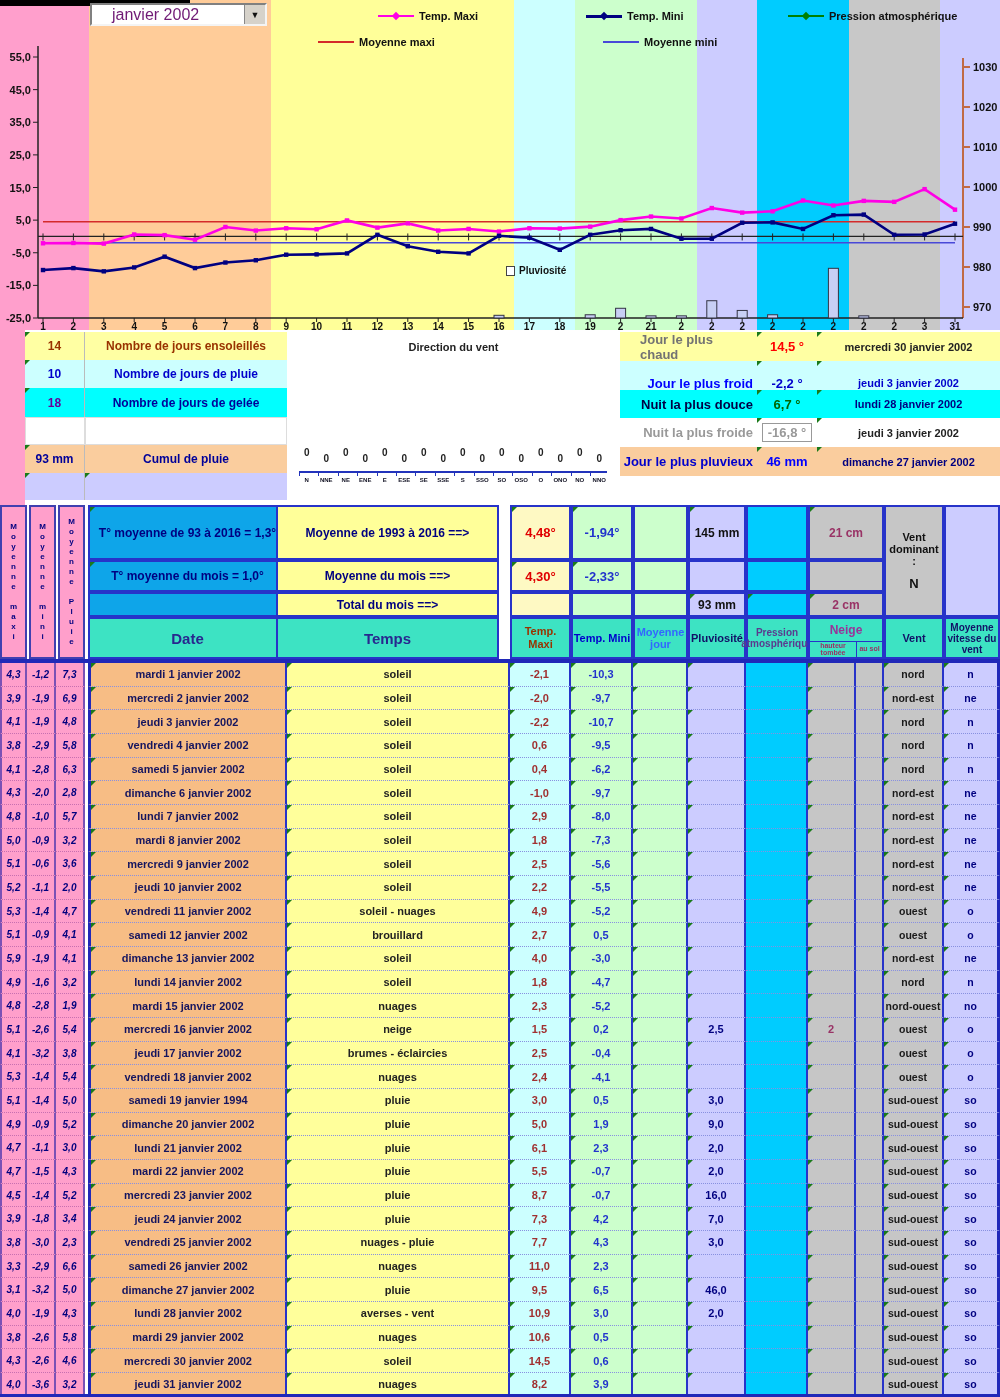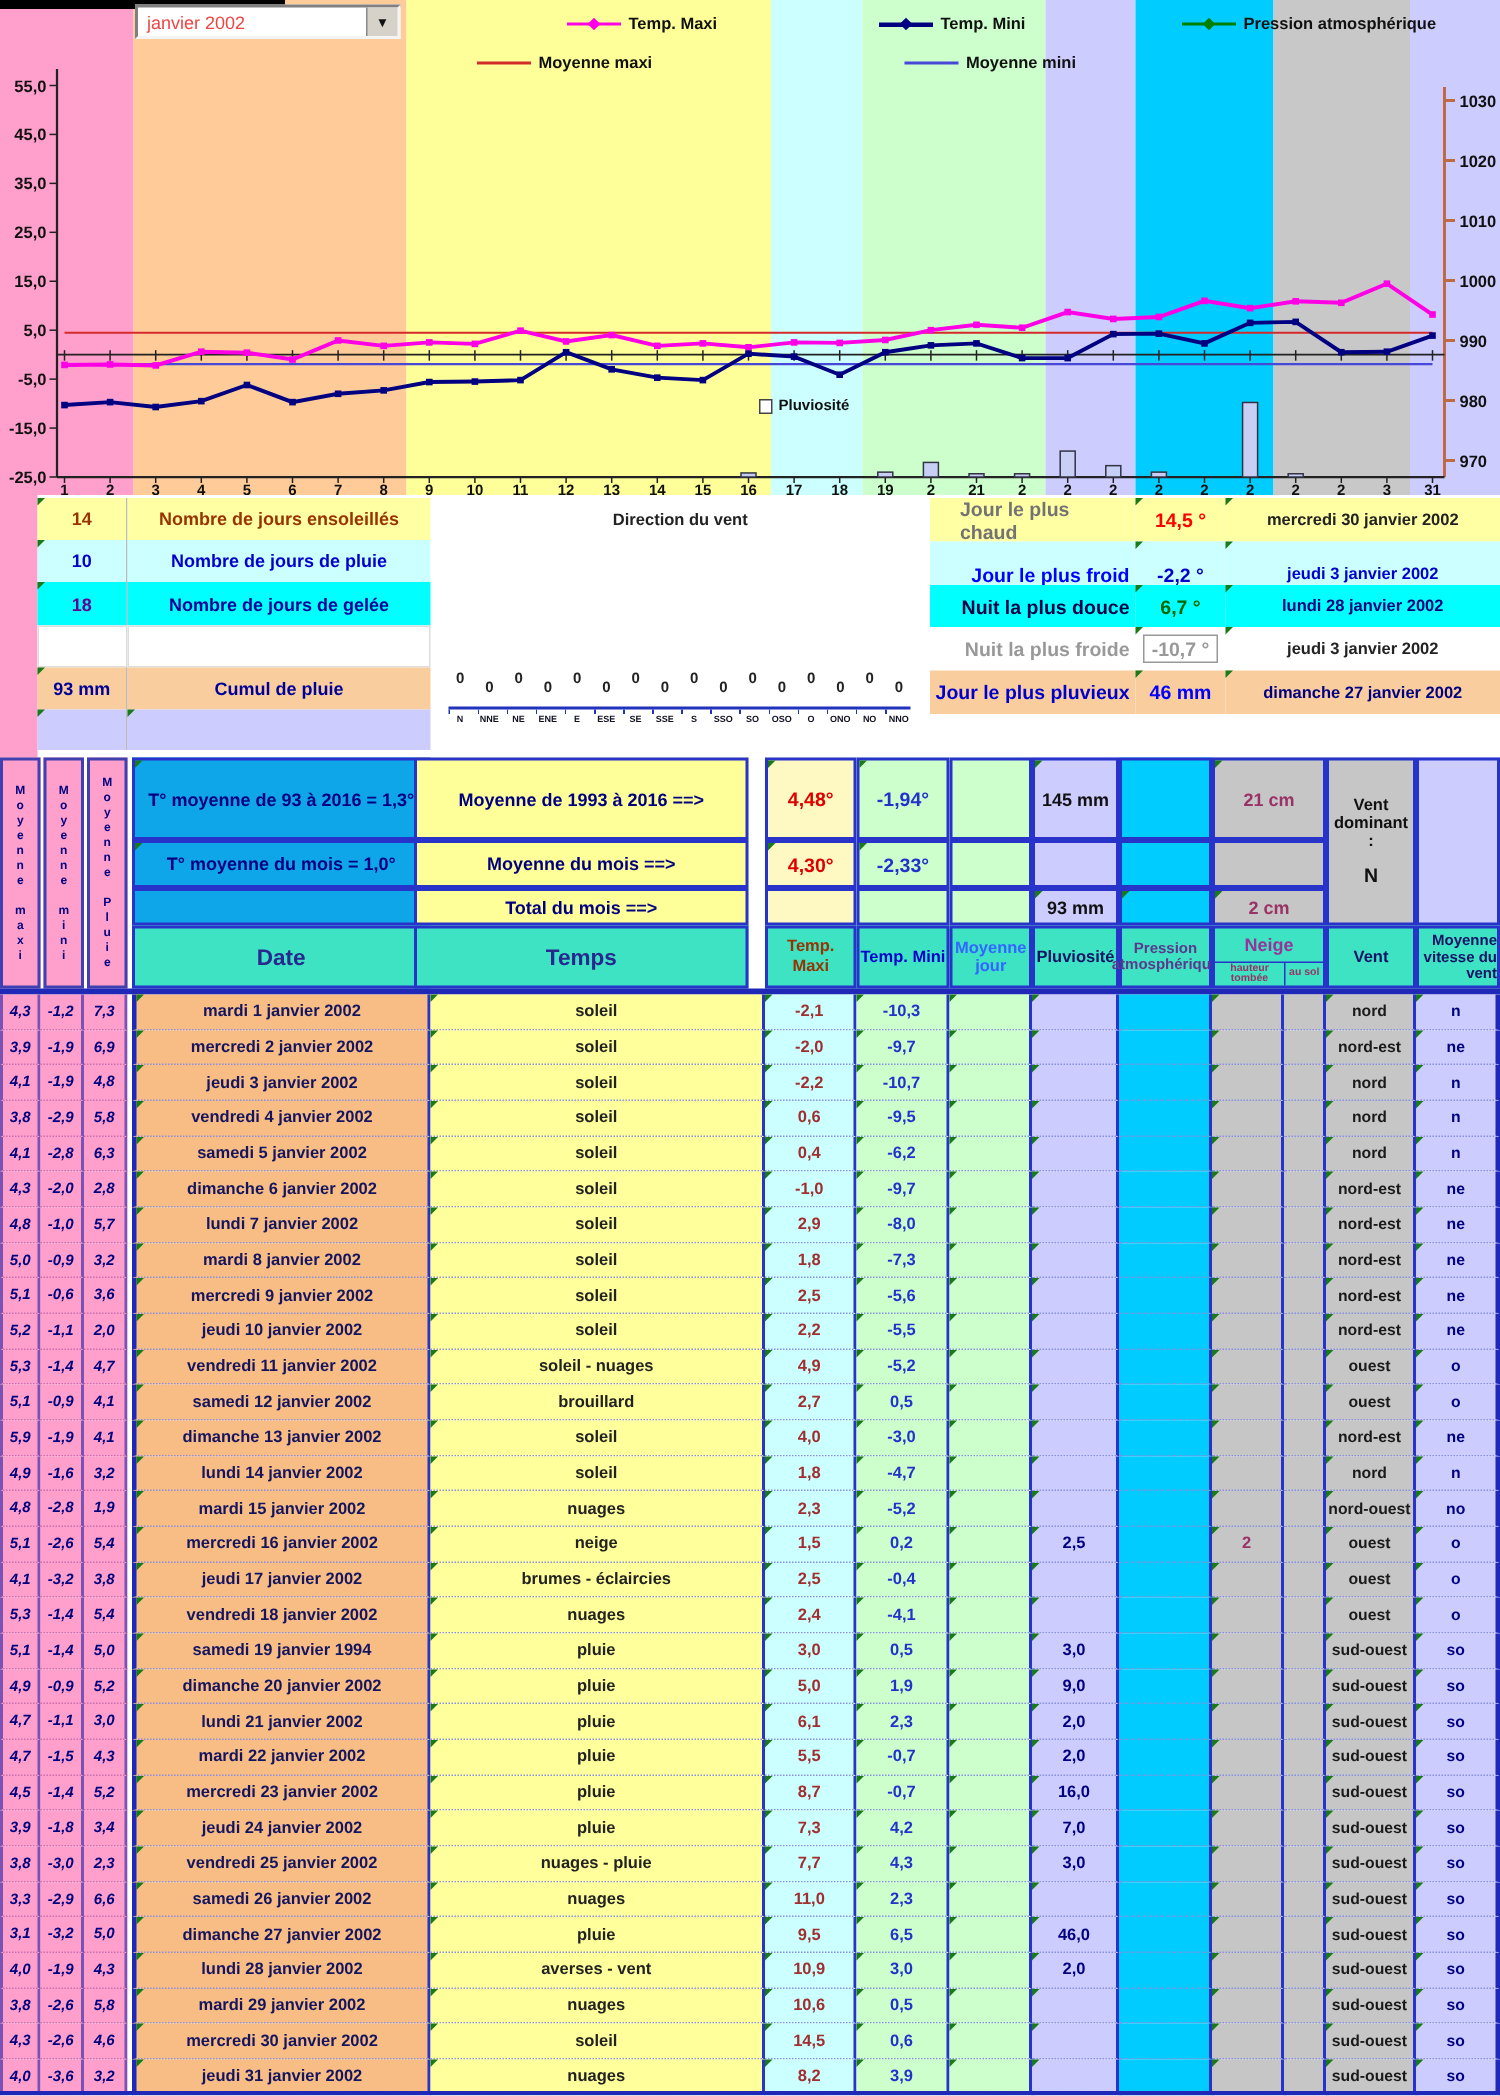--- a/index.html
+++ b/index.html
@@ -6,21 +6,21 @@
   .stage{position:relative;width:1000px;height:1397px;background:#fff;overflow:hidden;
          font-family:"Liberation Sans",sans-serif;}
   
   .chart{position:absolute;left:0;top:0;width:1000px;height:330px;}
   .band{position:absolute;top:0;height:330px;}
   svg.plot{position:absolute;left:0;top:0;width:1000px;height:330px;}
   svg.plot text{font-family:"Liberation Sans",sans-serif;font-weight:bold;fill:#111;}
   .topbar{position:absolute;left:0;top:0;width:190px;height:6px;background:#000;}
   .combo{position:absolute;left:90px;top:3px;width:177px;height:23px;background:#fff;
          border:2px solid;border-color:#808080 #f4f4f4 #f4f4f4 #808080;display:flex;align-items:center;box-sizing:border-box;}
-  .combo-text{flex:1;padding-left:6px;font-size:12px;color:#ef4444;white-space:nowrap;overflow:hidden;}
+  .combo-text{flex:1;padding-left:20px;font-size:16px;color:#701a75;white-space:nowrap;overflow:hidden;}
   .combo-btn{width:20px;height:100%;background:#D6D2CA;border-left:1px solid #888;display:flex;
              align-items:center;justify-content:center;font-size:9px;color:#111;}
   .lg{position:absolute;display:flex;align-items:center;gap:5px;font-size:11px;font-weight:bold;color:#111;}
   .lg .line{width:36px;height:2px;position:relative;}
   .lg .line.thick{height:3px;}
   .lg .line.mk::after{content:"";position:absolute;left:14px;top:-3px;width:8px;height:8px;
       background:inherit;transform:rotate(45deg) scale(.75);}
   .lg1{left:378px;top:10px;} .lg2{left:318px;top:36px;} .lg3{left:586px;top:10px;}
   .lg4{left:603px;top:36px;} .lg5{left:788px;top:10px;}
   .plegend{position:absolute;left:506px;top:265px;display:flex;align-items:center;gap:4px;
@@ -49,21 +49,21 @@
   .rose-axis::after{content:"";position:absolute;left:0;right:0;top:2px;height:3px;
       background:repeating-linear-gradient(90deg,#2233BB 0 1px,transparent 1px 19.4px);}
   .rose-labels{position:absolute;left:0;top:30px;right:0;display:flex;}
   .rose-labels span{flex:1;text-align:center;font-size:6px;font-weight:bold;color:#112;}
   
   .hcell{position:absolute;display:flex;align-items:center;justify-content:center;text-align:center;
          font-weight:bold;border:2px solid #2733C9;box-sizing:border-box;}
   .col-date{left:88px;width:199px;} .col-temps{left:276px;width:223px;} .col-tmax{left:510px;width:61px;}
   .col-tmin{left:571px;width:62px;} .col-moy{left:633px;width:55px;} .col-pluvio{left:688px;width:58px;}
   .col-pression{left:746px;width:62px;} .col-neige{left:808px;width:76px;} .col-vent{left:884px;width:60px;}
-  .col-vit{left:944px;width:56px;text-align:right;}
+  .col-vit{left:944px;width:56px;}
   .hr1{top:505px;height:55px;} .hr2{top:560px;height:32px;} .hr3{top:592px;height:25px;}
   .hr4{top:617px;height:42px;} .hrspan{top:505px;height:112px;}
   .h-orange{background:#0ea5e9;color:#000080;font-size:12px;}
   .h-yellow{background:#FFFF99;color:#000080;font-size:12px;}
   .h-cyanl{background:#fef9c3;color:#E00000;font-size:13px;}
   .h-greenl{background:#CCFFCC;color:#2233CC;font-size:13px;}
   .h-lav{background:#CCCCFF;color:#111;font-size:12px;}
   .h-sky{background:#00CCFF;}
   .h-silver{background:#C6C6C6;color:#993366;font-size:12px;}
   .h-turq{background:#3DE3C3;}
@@ -427,21 +427,21 @@
   <div class="cell sumR-val srr0 bg-yel cm" style="color:#FF0000;">14,5 °</div>
   <div class="cell sumR-date srr0 bg-yel cm" style="color:#222;">mercredi 30 janvier 2002</div>
   <div class="cell sumR-lab srr1 bg-lcy" style="color:#0000FF;">Jour le plus froid</div>
   <div class="cell sumR-val srr1 bg-lcy cm" style="color:#0000CC;">-2,2 °</div>
   <div class="cell sumR-date srr1 bg-lcy cm" style="color:#0000CC;">jeudi 3 janvier 2002</div>
   <div class="cell sumR-lab srr2 bg-cy" style="color:#000044;">Nuit la plus douce</div>
   <div class="cell sumR-val srr2 bg-cy cm" style="color:#006600;">6,7 °</div>
   <div class="cell sumR-date srr2 bg-cy cm" style="color:#000080;">lundi 28 janvier 2002</div>
   <div class="cell sumR-lab srr3" style="color:#999;">Nuit la plus froide</div>
   <div class="cell sumR-val srr3 cm">
-      <span class="valbox" style="color:#999;">-10,7 °</span>
+      <span class="valbox" style="color:#999;">-16,8 °</span>
     </div>
   <div class="cell sumR-date srr3 cm" style="color:#222;">jeudi 3 janvier 2002</div>
   <div class="cell sumR-lab srr4 bg-org" style="color:#0000CC;">Jour le plus pluvieux</div>
   <div class="cell sumR-val srr4 bg-org cm" style="color:#0000FF;">46 mm</div>
   <div class="cell sumR-date srr4 bg-org cm" style="color:#000080;">dimanche 27 janvier 2002</div>
 
   <div class="vlab vl1">Moyenne maxi</div>
   <div class="vlab vl2">Moyenne mini</div>
   <div class="vlab vl3">Moyenne Pluie</div>
 

